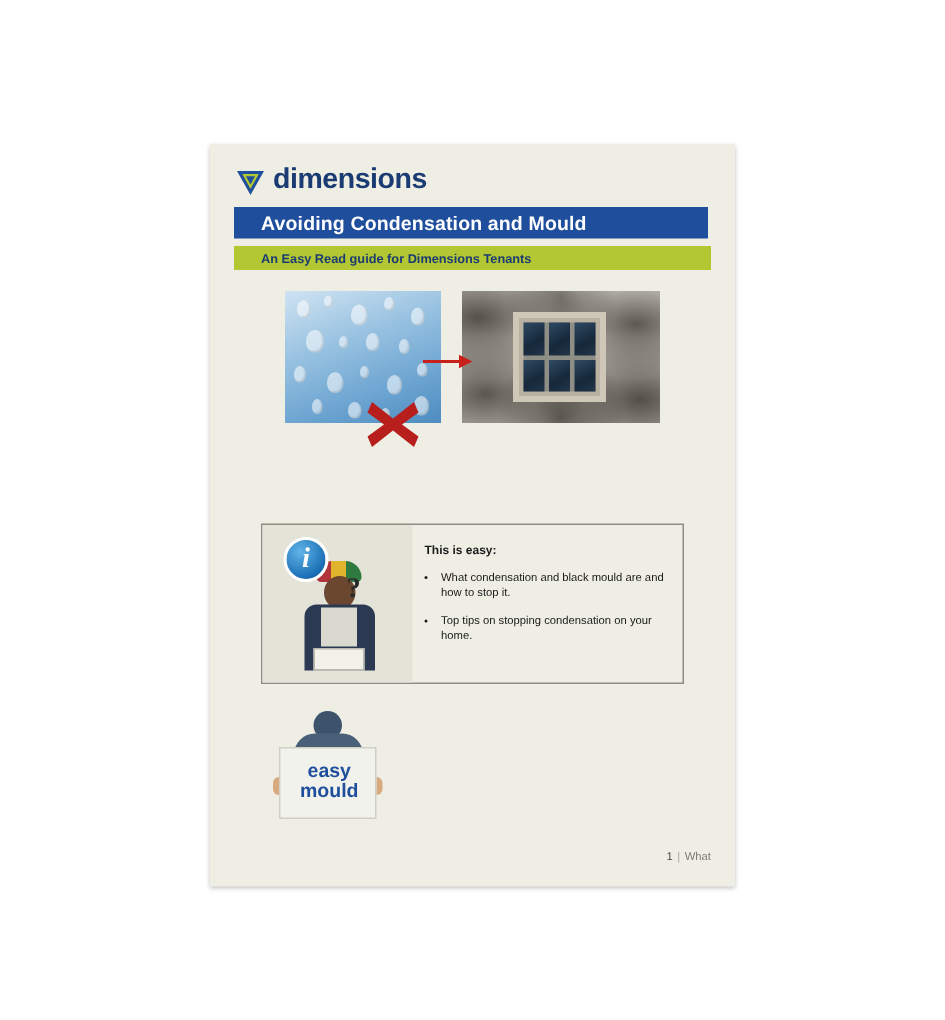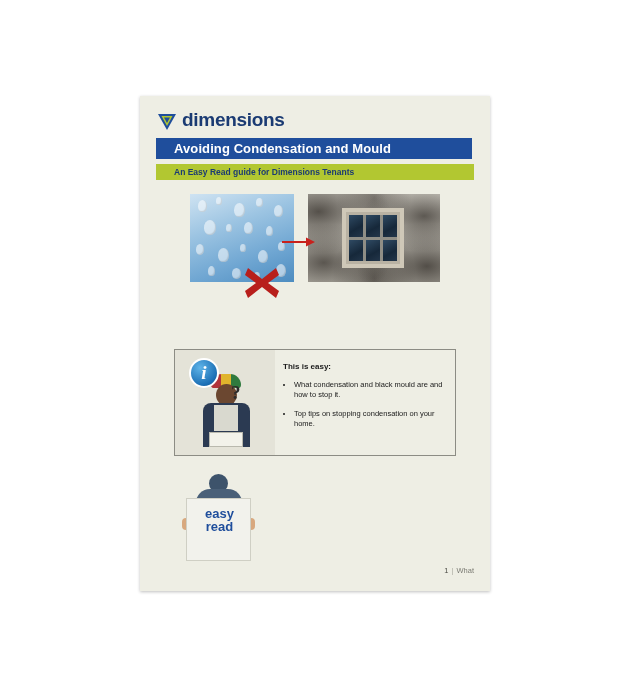--- a/index.html
+++ b/index.html
@@ -313,21 +313,21 @@
     width: 46px;
     height: 22px;
     border-radius: 14px 14px 0 0;
     background: #4a6078;
   }
   .er-sheet {
     position: absolute;
     left: 6px;
     top: 24px;
     width: 65px;
-    height: 63px;
+    height: 48px;
     background: #f2f2ec;
     border: 1px solid #cfcfc4;
     box-sizing: border-box;
   }
   .er-text {
     position: absolute;
     left: 0;
     top: 8px;
     width: 65px;
     text-align: center;
@@ -458,21 +458,21 @@
   </div>
 
   <div class="easyread">
     <span class="er-head"></span>
     <span class="er-shoulders"></span>
     <span class="er-hand" style="left:2px;"></span>
     <span class="er-hand" style="left:66px;"></span>
     <span class="er-sheet">
       <span class="er-text">
         <span>easy</span><br>
-        <span>read</span>
+        <span>mould</span>
       </span>
     </span>
   </div>
 
   <div class="footer">
     <span class="pagenum">1</span>
     <span class="sep">|</span>
     <span>What</span>
   </div>
 

